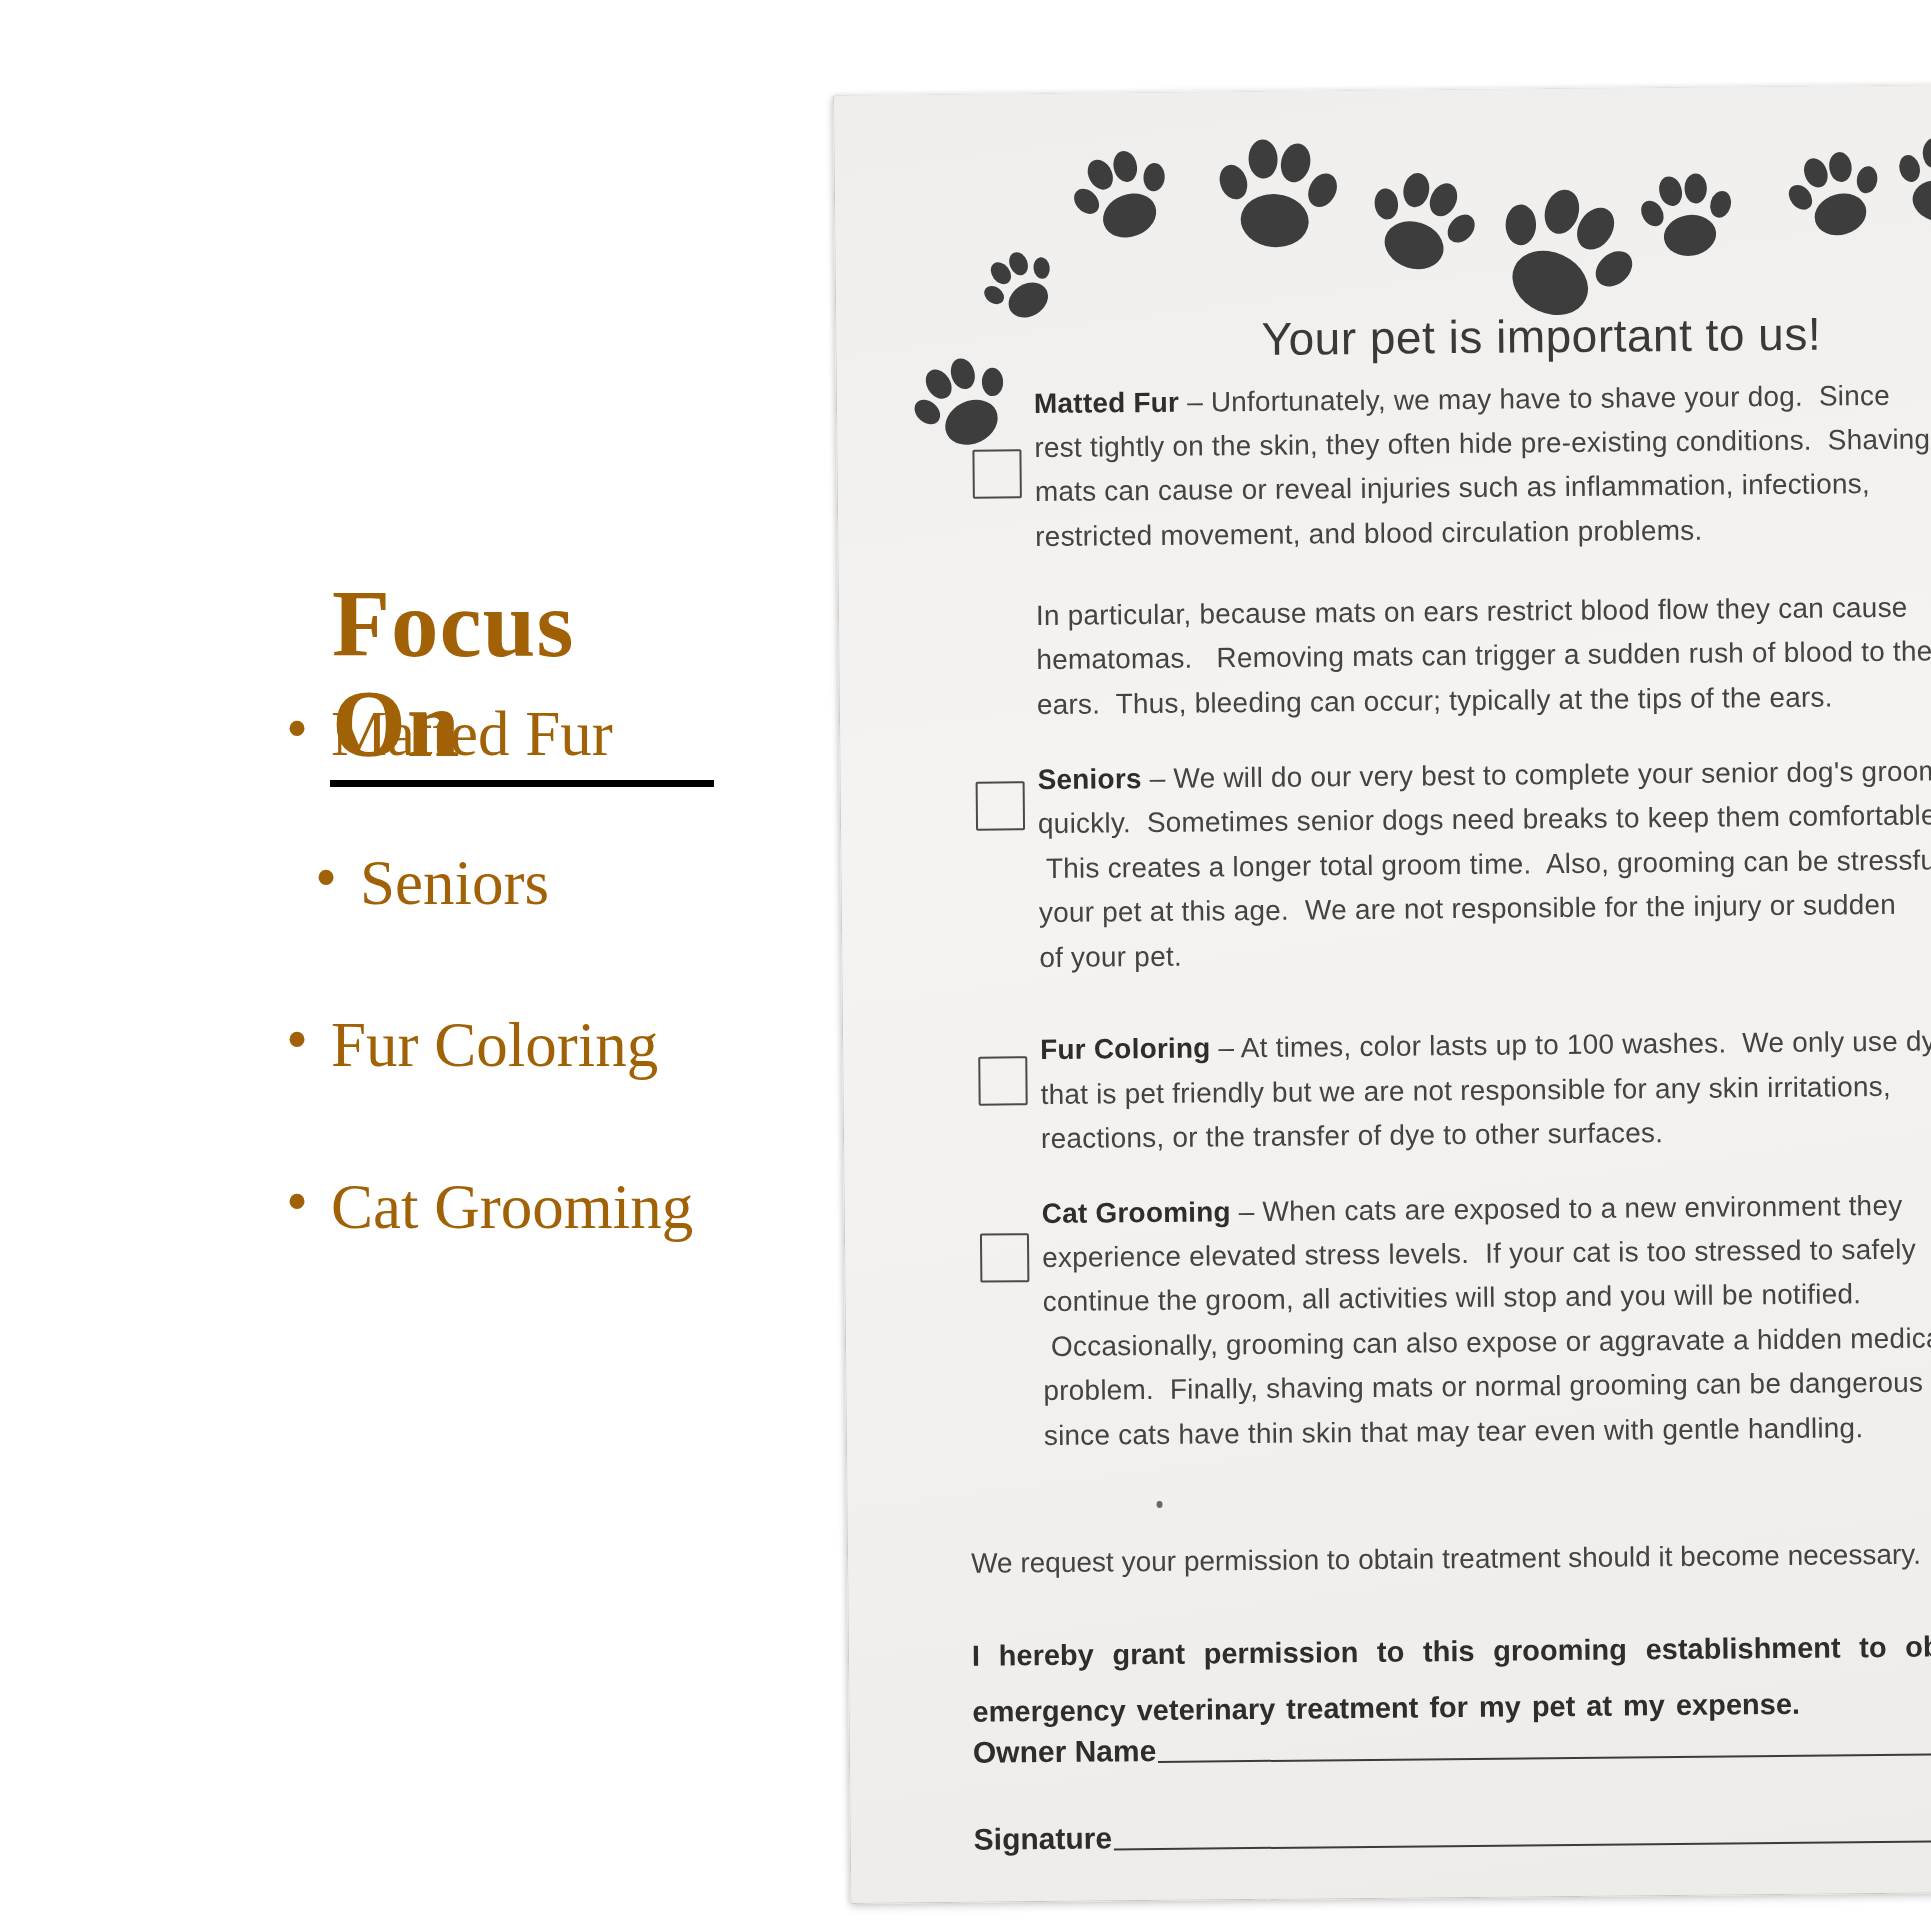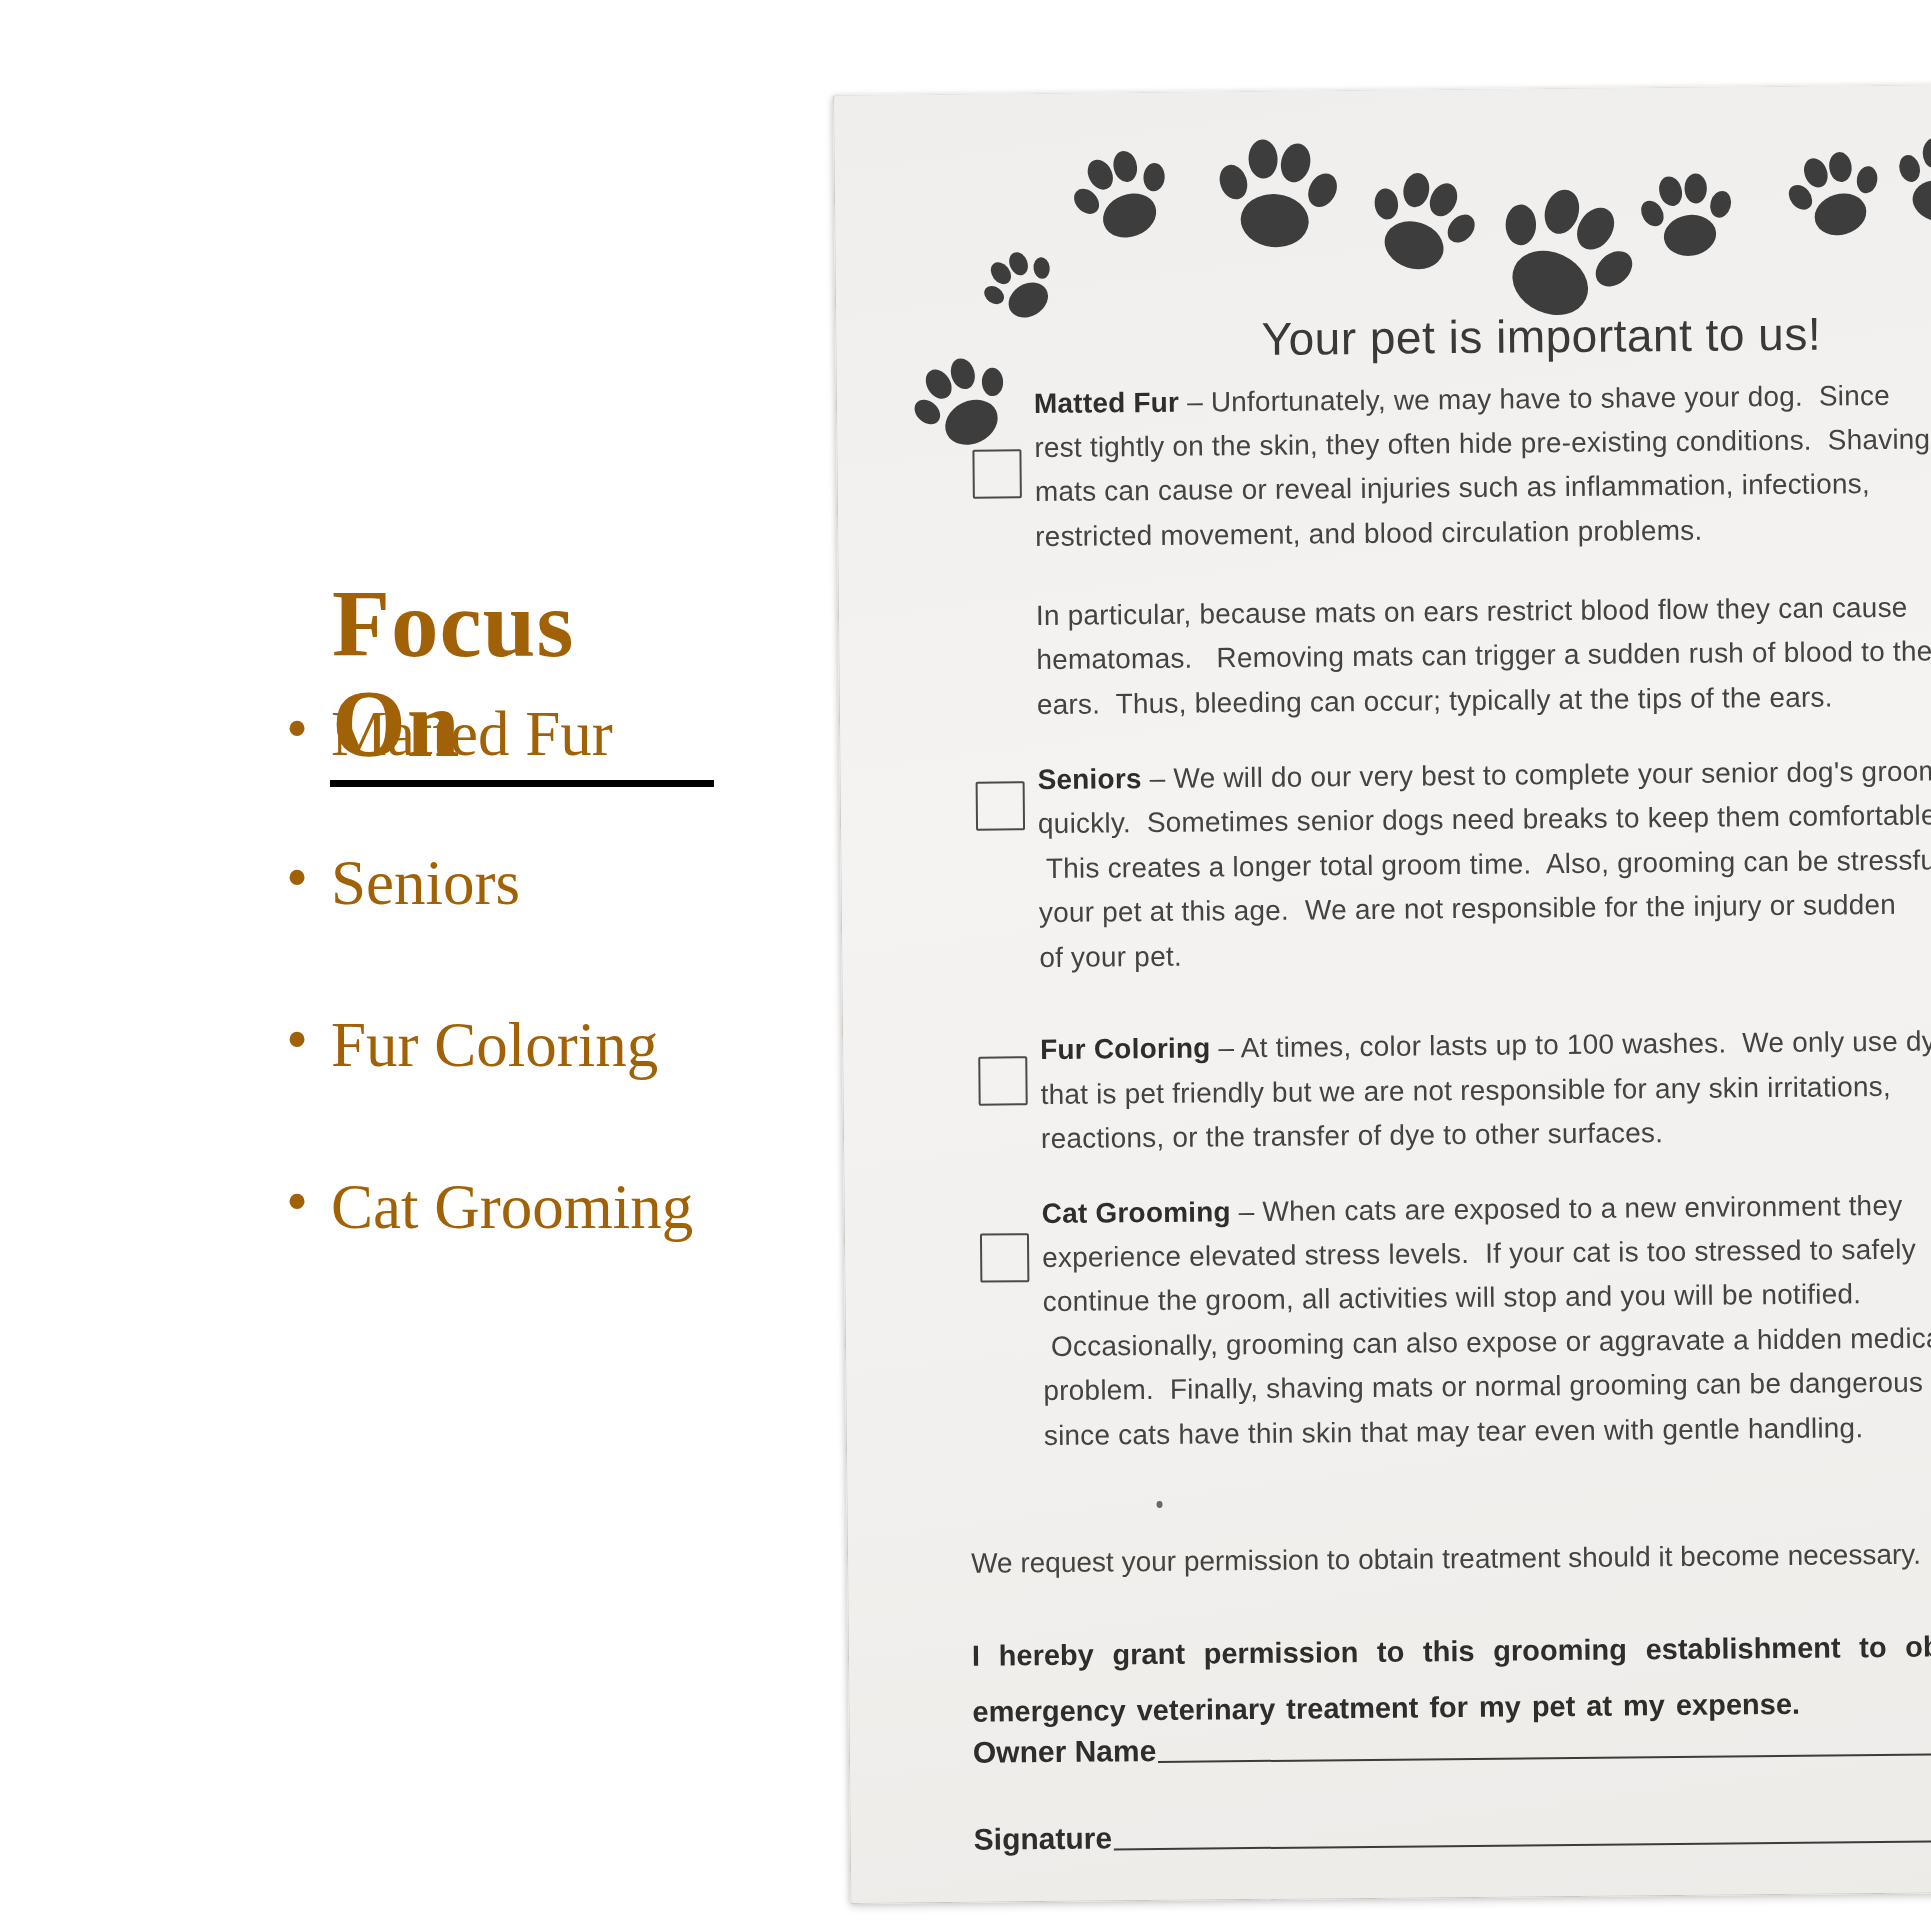--- a/index.html
+++ b/index.html
@@ -54,21 +54,21 @@
     </symbol>
   </defs>
 </svg>
 
 <div class="stage">
 
   <aside class="left-panel">
     <h1 class="focus-heading">Focus On</h1>
     <ul class="bullet-list" id="bullet-list">
         <li class="bullet-item" style="top: 697px;"><span class="blt">•</span><span>Matted Fur</span></li>
-        <li class="bullet-item" style="top: 846px;"><span class="blt">•</span><span>Seniors</span></li>
+        <li class="bullet-item" style="top: 846px; margin-left: 29px;"><span class="blt">•</span><span>Seniors</span></li>
         <li class="bullet-item" style="top: 1008px;"><span class="blt">•</span><span>Fur Coloring</span></li>
         <li class="bullet-item" style="top: 1170px;"><span class="blt">•</span><span>Cat Grooming</span></li>
       </ul>
   </aside>
 
   <section class="paper">
     <div id="paw-row">
         <span class="paw" style="left: 145px; top: 152px; width: 77px; height: 77px; transform: rotate(-30deg);">
           <svg viewBox="0 0 100 100">
             <use href="#paw-shape"></use>

